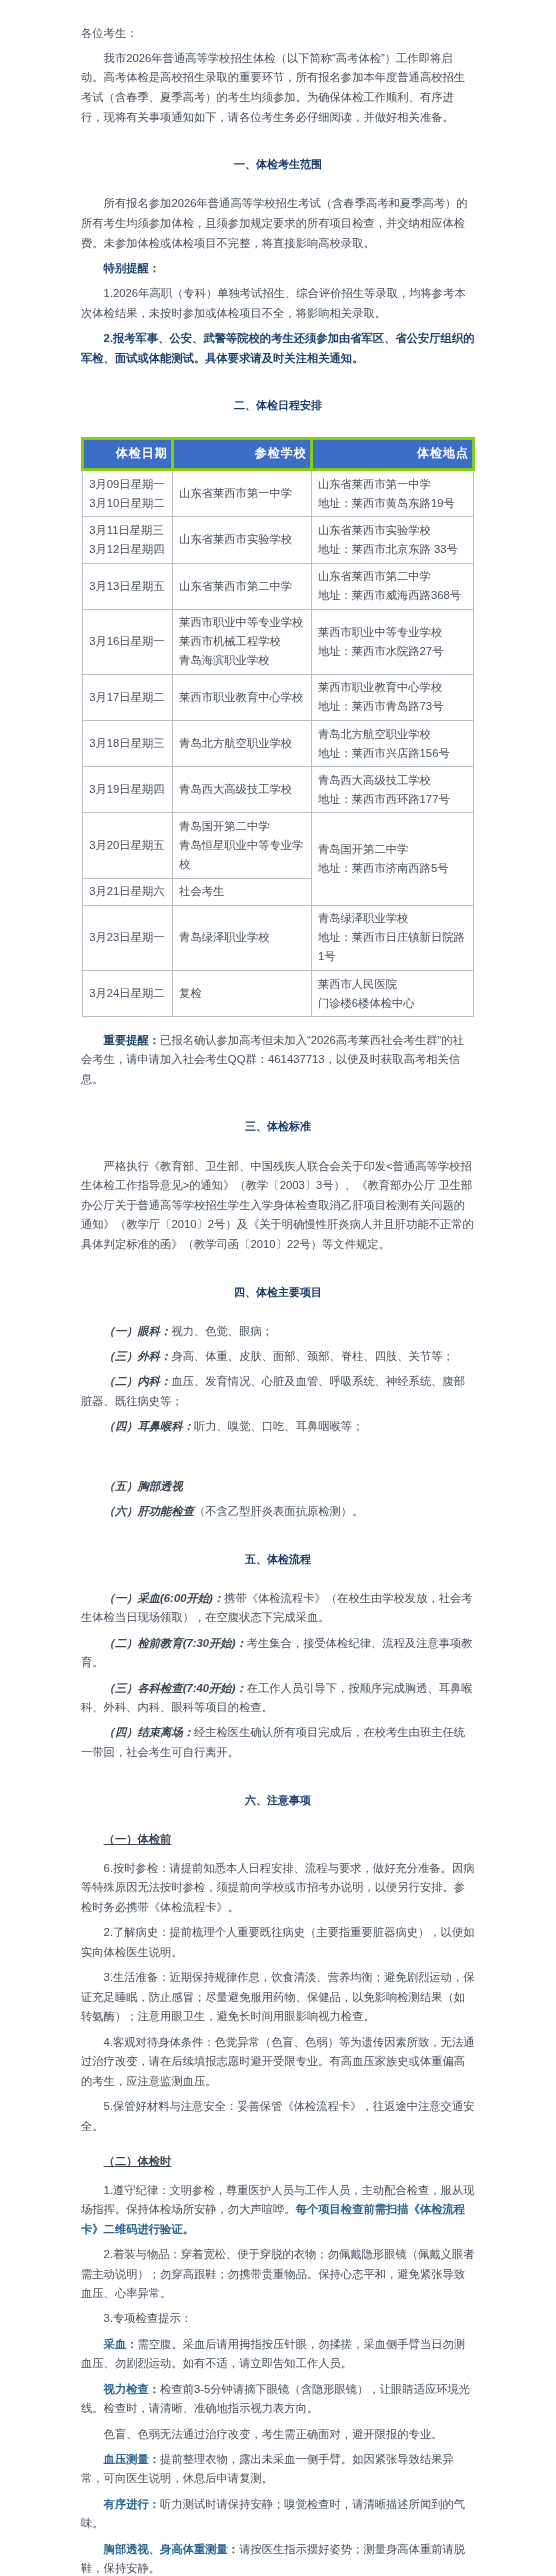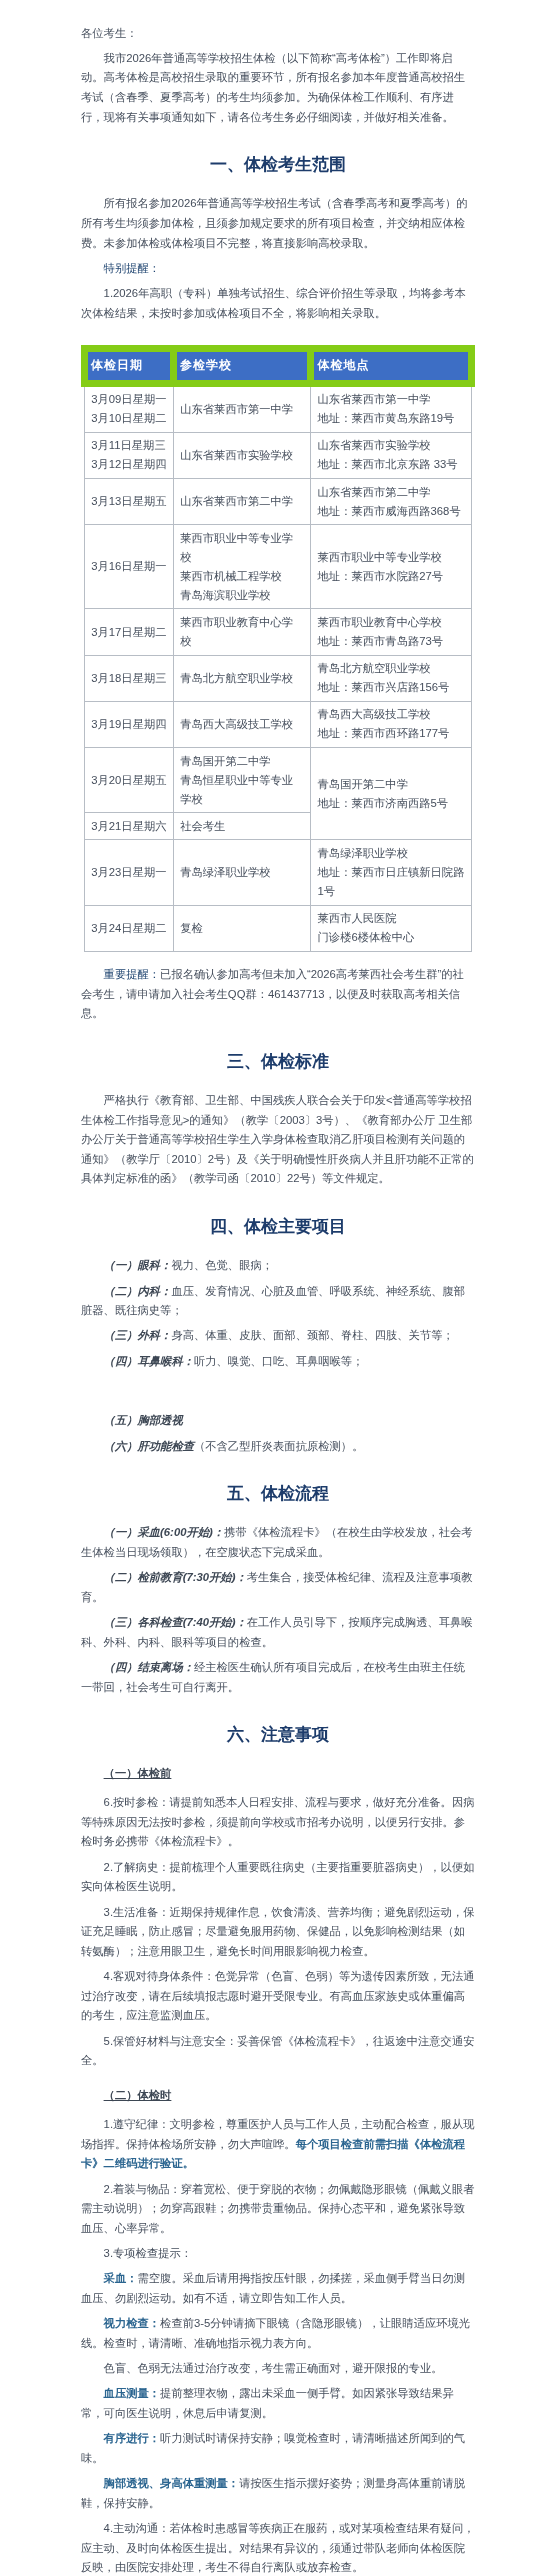--- a/index.html
+++ b/index.html
@@ -11,46 +11,46 @@
   }
   .doc {
     padding: 15.5px 81px 24px 81px;
     font-size: 11.3px;
     line-height: 19.6px;
   }
   p { margin: 5.7px 0; text-indent: 2em; }
   .salutation { text-indent: 0; margin-top: 8px; }
   h2.sec {
     text-align: center;
-    font-size: 17px;
+    font-size: 11px;
     color: #1d3c6b;
     font-weight: bold;
     margin: 28px 0 19.6px 0;
     line-height: 19.6px;
   }
-  .navy { color: #1f4470; font-weight: normal; }
+  .navy { color: #1f4470; font-weight: bold; }
   .steel { color: #2b6590; font-weight: bold; }
   .blab { font-weight: bold; color: #3d4754; font-style: italic; }
   .subhead { font-weight: bold; color: #3d4754; margin: 15.5px 0 9.3px 0; text-decoration: underline; }
   .gap-lg { margin-top: 40px; }
 
   table.schedule {
     width: 100%;
     border-collapse: collapse;
     margin: 21.6px 0 13.4px 0;
     table-layout: fixed;
   }
   table.schedule th {
     background: #3d6ec5;
     color: #ffffff;
     font-weight: bold;
     font-size: 12px;
     padding: 4.1px 3.1px;
-    border: 7px solid #84cc16;
-    text-align: left;
+    border: 3px solid #84cc16;
+    text-align: right;
     letter-spacing: 1px;
   }
   table.schedule td {
     border: 1px solid #b7bdc5;
     padding: 3.6px 6.2px;
     vertical-align: middle;
     font-size: 11.3px;
     line-height: 19px;
     background: #ffffff;
   }
@@ -64,21 +64,23 @@
 <div class="doc">
 
   <p class="salutation">各位考生：</p>
 
   <p>我市2026年普通高等学校招生体检（以下简称“高考体检”）工作即将启动。高考体检是高校招生录取的重要环节，所有报名参加本年度普通高校招生考试（含春季、夏季高考）的考生均须参加。为确保体检工作顺利、有序进行，现将有关事项通知如下，请各位考生务必仔细阅读，并做好相关准备。</p>
 
   <h2 class="sec">一、体检考生范围</h2>
   <p>所有报名参加2026年普通高等学校招生考试（含春季高考和夏季高考）的所有考生均须参加体检，且须参加规定要求的所有项目检查，并交纳相应体检费。未参加体检或体检项目不完整，将直接影响高校录取。</p>
   <p class="navy">特别提醒：</p>
   <p>1.2026年高职（专科）单独考试招生、综合评价招生等录取，均将参考本次体检结果，未按时参加或体检项目不全，将影响相关录取。</p>
-
+  <p class="navy">2.报考军事、公安、武警等院校的考生还须参加由省军区、省公安厅组织的军检、面试或体能测试。具体要求请及时关注相关通知。</p>
+
+  <h2 class="sec">二、体检日程安排</h2>
 
   <table class="schedule">
     <colgroup>
         <col class="col-date">
         <col class="col-school">
         <col class="col-loc">
       </colgroup>
     <thead>
       <tr>
         <th>体检日期</th>
@@ -223,22 +225,22 @@
     </tbody>
   </table>
 
   <p><span class="navy">重要提醒：</span><span>已报名确认参加高考但未加入“2026高考莱西社会考生群”的社会考生，请申请加入社会考生QQ群：461437713，以便及时获取高考相关信息。</span></p>
 
   <h2 class="sec">三、体检标准</h2>
   <p>严格执行《教育部、卫生部、中国残疾人联合会关于印发&lt;普通高等学校招生体检工作指导意见&gt;的通知》（教学〔2003〕3号）、《教育部办公厅 卫生部办公厅关于普通高等学校招生学生入学身体检查取消乙肝项目检测有关问题的通知》（教学厅〔2010〕2号）及《关于明确慢性肝炎病人并且肝功能不正常的具体判定标准的函》（教学司函〔2010〕22号）等文件规定。</p>
 
   <h2 class="sec">四、体检主要项目</h2>
   <p><span class="blab">（一）眼科：</span><span>视力、色觉、眼病；</span></p>
+  <p><span class="blab">（三）外科：</span><span>身高、体重、皮肤、面部、颈部、脊柱、四肢、关节等；</span></p>
   <p><span class="blab">（二）内科：</span><span>血压、发育情况、心脏及血管、呼吸系统、神经系统、腹部脏器、既往病史等；</span></p>
-  <p><span class="blab">（三）外科：</span><span>身高、体重、皮肤、面部、颈部、脊柱、四肢、关节等；</span></p>
   <p><span class="blab">（四）耳鼻喉科：</span><span>听力、嗅觉、口吃、耳鼻咽喉等；</span></p>
   <p class="gap-lg"><span class="blab">（五）胸部透视</span><span></span></p>
   <p><span class="blab">（六）肝功能检查</span><span>（不含乙型肝炎表面抗原检测）。</span></p>
 
   <h2 class="sec">五、体检流程</h2>
   <p><span class="blab">（一）采血(6:00开始)：</span><span>携带《体检流程卡》（在校生由学校发放，社会考生体检当日现场领取），在空腹状态下完成采血。</span></p>
   <p><span class="blab">（二）检前教育(7:30开始)：</span><span>考生集合，接受体检纪律、流程及注意事项教育。</span></p>
   <p><span class="blab">（三）各科检查(7:40开始)：</span><span>在工作人员引导下，按顺序完成胸透、耳鼻喉科、外科、内科、眼科等项目的检查。</span></p>
   <p><span class="blab">（四）结束离场：</span><span>经主检医生确认所有项目完成后，在校考生由班主任统一带回，社会考生可自行离开。</span></p>
 

